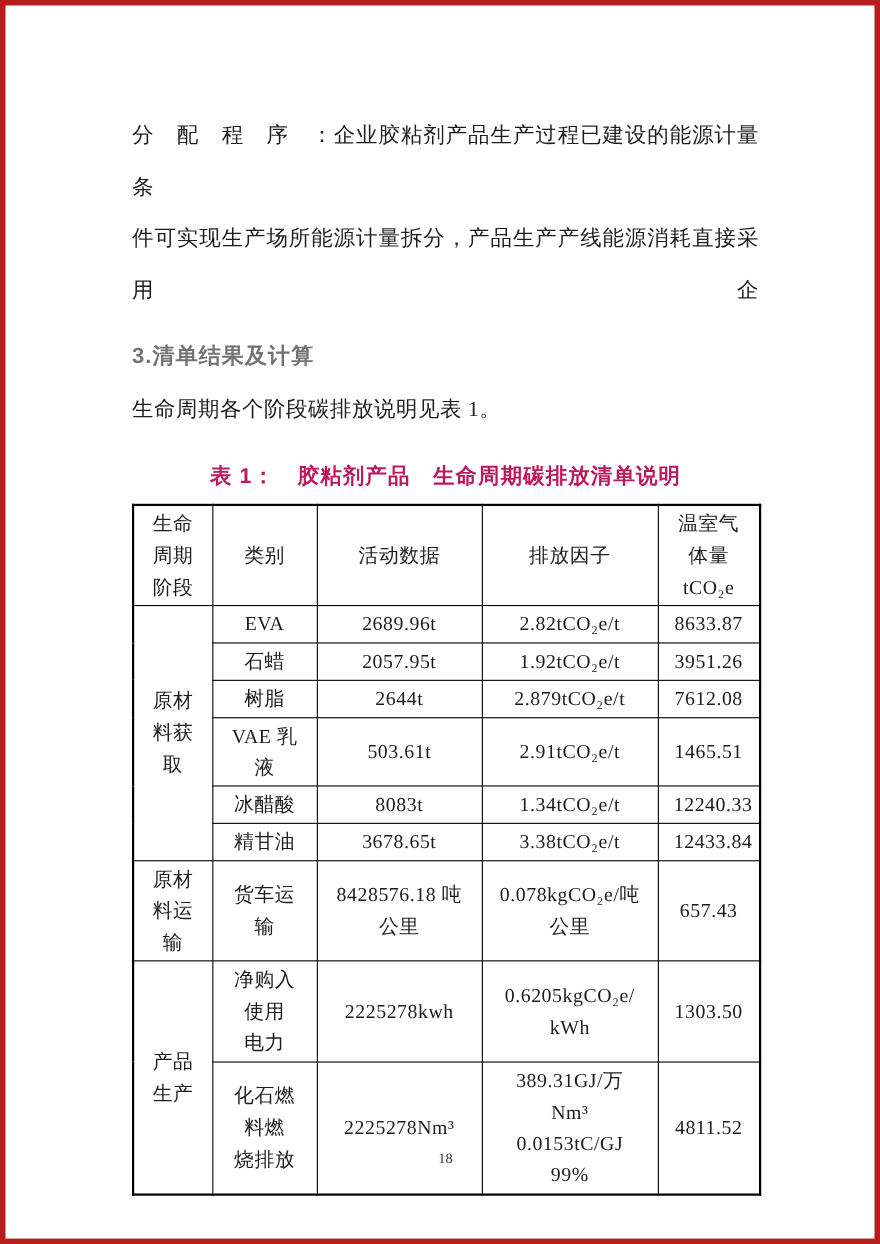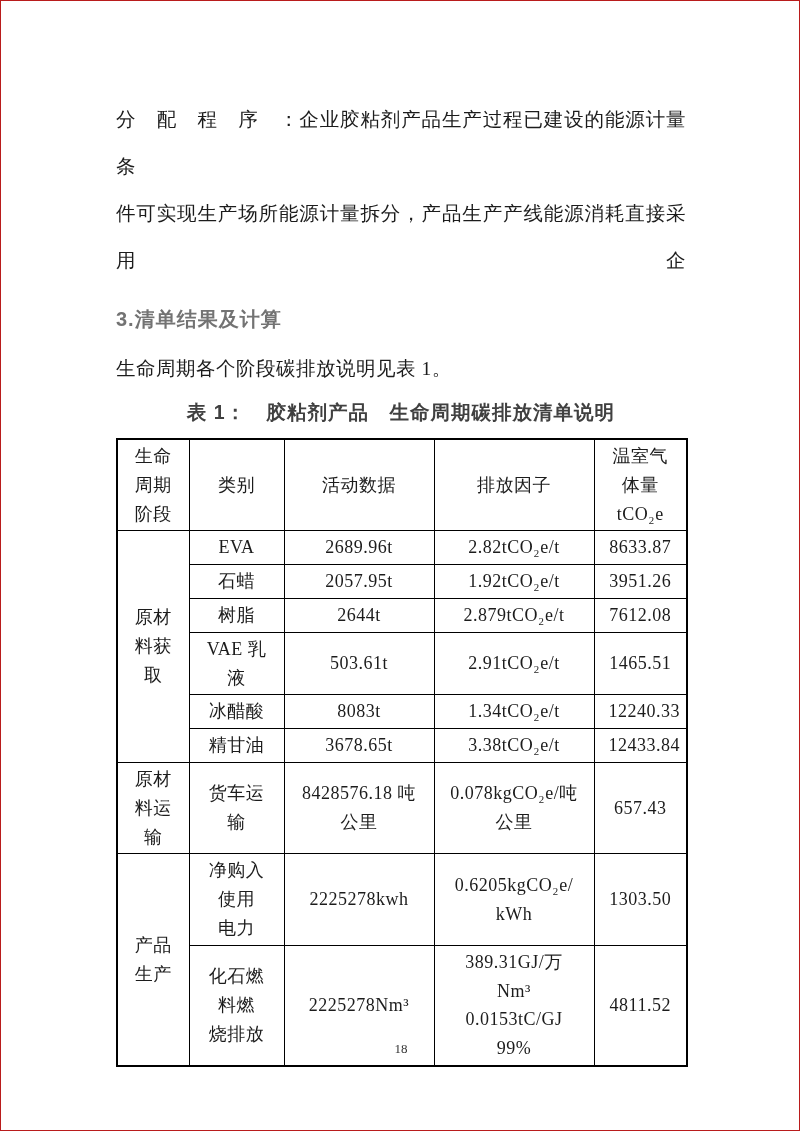--- a/index.html
+++ b/index.html
@@ -2,21 +2,21 @@
 <html><head>
 <meta charset="utf-8">
 <style>
   html, body { margin: 0; padding: 0; background: #ffffff; }
   .page {
     position: relative;
     width: 800px;
     height: 1131px;
     background: #ffffff;
     box-sizing: border-box;
-    border: 1px solid #b91c1c;
+    border: 5px solid #b91c1c;
     font-family: "Liberation Serif", "DejaVu Serif", serif;
     color: #1c1c1c;
     overflow: hidden;
   }
   .content {
     position: absolute;
     left: 115px;
     top: 0;
     width: 570px;
   }
@@ -44,27 +44,27 @@
     letter-spacing: 1px;
     color: #737373;
   }
   .intro {
     margin-top: 22px;
     font-size: 19.5px;
     line-height: 28px;
     letter-spacing: 0.5px;
   }
   .caption {
-    margin-top: 16px;
+    margin-top: 32px;
     text-align: center;
     font-family: "Liberation Sans", "DejaVu Sans", sans-serif;
     font-size: 19.5px;
     font-weight: bold;
     letter-spacing: 1px;
-    color: #404040;
+    color: #be185d;
   }
   table.inv {
     margin-top: 12px;
     border-collapse: collapse;
     border: 2px solid #000;
     table-layout: fixed;
     width: 570px;
     font-family: "Liberation Serif", "DejaVu Serif", serif;
     font-size: 18px;
     color: #1c1c1c;

